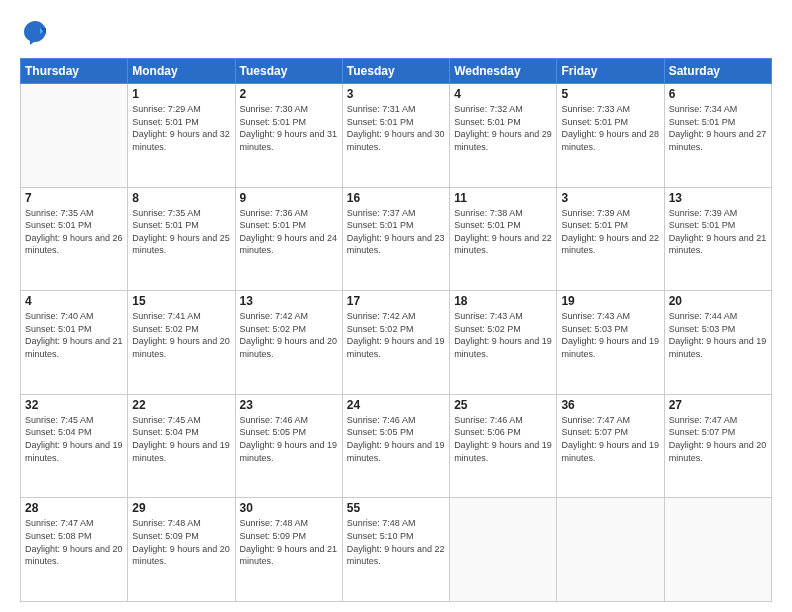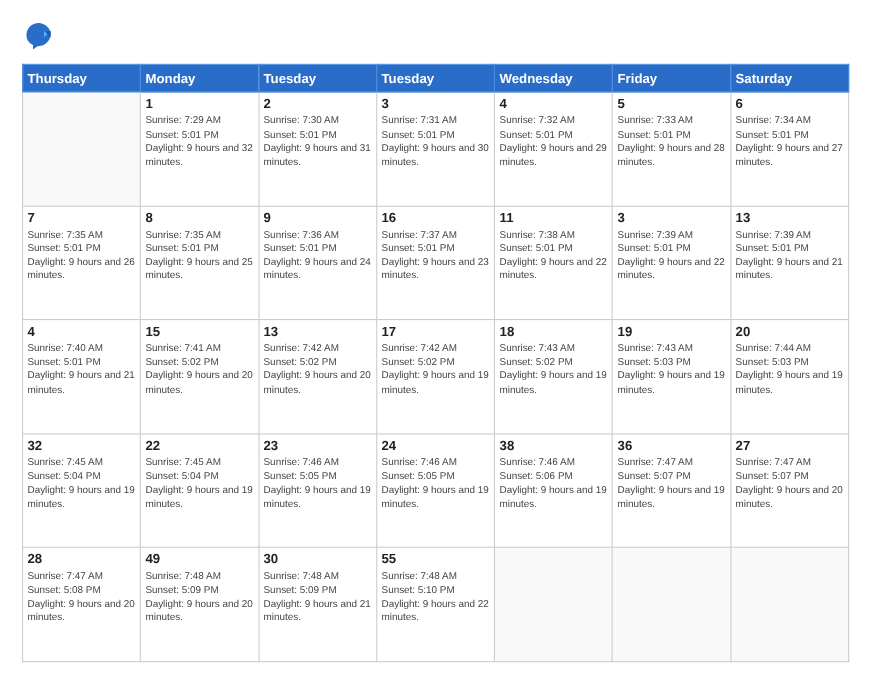--- a/index.html
+++ b/index.html
@@ -232,39 +232,39 @@
           </td>
           <td>
             <span class="day-num">23</span>
             <div class="day-detail">Sunrise: 7:46 AM<br>Sunset: 5:05 PM<br>Daylight: 9 hours and 19 minutes.</div>
           </td>
           <td>
             <span class="day-num">24</span>
             <div class="day-detail">Sunrise: 7:46 AM<br>Sunset: 5:05 PM<br>Daylight: 9 hours and 19 minutes.</div>
           </td>
           <td>
-            <span class="day-num">38</span>
+            <span class="day-num">25</span>
             <div class="day-detail">Sunrise: 7:46 AM<br>Sunset: 5:06 PM<br>Daylight: 9 hours and 19 minutes.</div>
           </td>
           <td>
             <span class="day-num">36</span>
             <div class="day-detail">Sunrise: 7:47 AM<br>Sunset: 5:07 PM<br>Daylight: 9 hours and 19 minutes.</div>
           </td>
           <td>
             <span class="day-num">27</span>
             <div class="day-detail">Sunrise: 7:47 AM<br>Sunset: 5:07 PM<br>Daylight: 9 hours and 20 minutes.</div>
           </td>
         </tr>
         <tr class="week-row">
           <td>
             <span class="day-num">28</span>
             <div class="day-detail">Sunrise: 7:47 AM<br>Sunset: 5:08 PM<br>Daylight: 9 hours and 20 minutes.</div>
           </td>
           <td>
-            <span class="day-num">49</span>
+            <span class="day-num">29</span>
             <div class="day-detail">Sunrise: 7:48 AM<br>Sunset: 5:09 PM<br>Daylight: 9 hours and 20 minutes.</div>
           </td>
           <td>
             <span class="day-num">30</span>
             <div class="day-detail">Sunrise: 7:48 AM<br>Sunset: 5:09 PM<br>Daylight: 9 hours and 21 minutes.</div>
           </td>
           <td>
             <span class="day-num">55</span>
             <div class="day-detail">Sunrise: 7:48 AM<br>Sunset: 5:10 PM<br>Daylight: 9 hours and 22 minutes.</div>
           </td>

